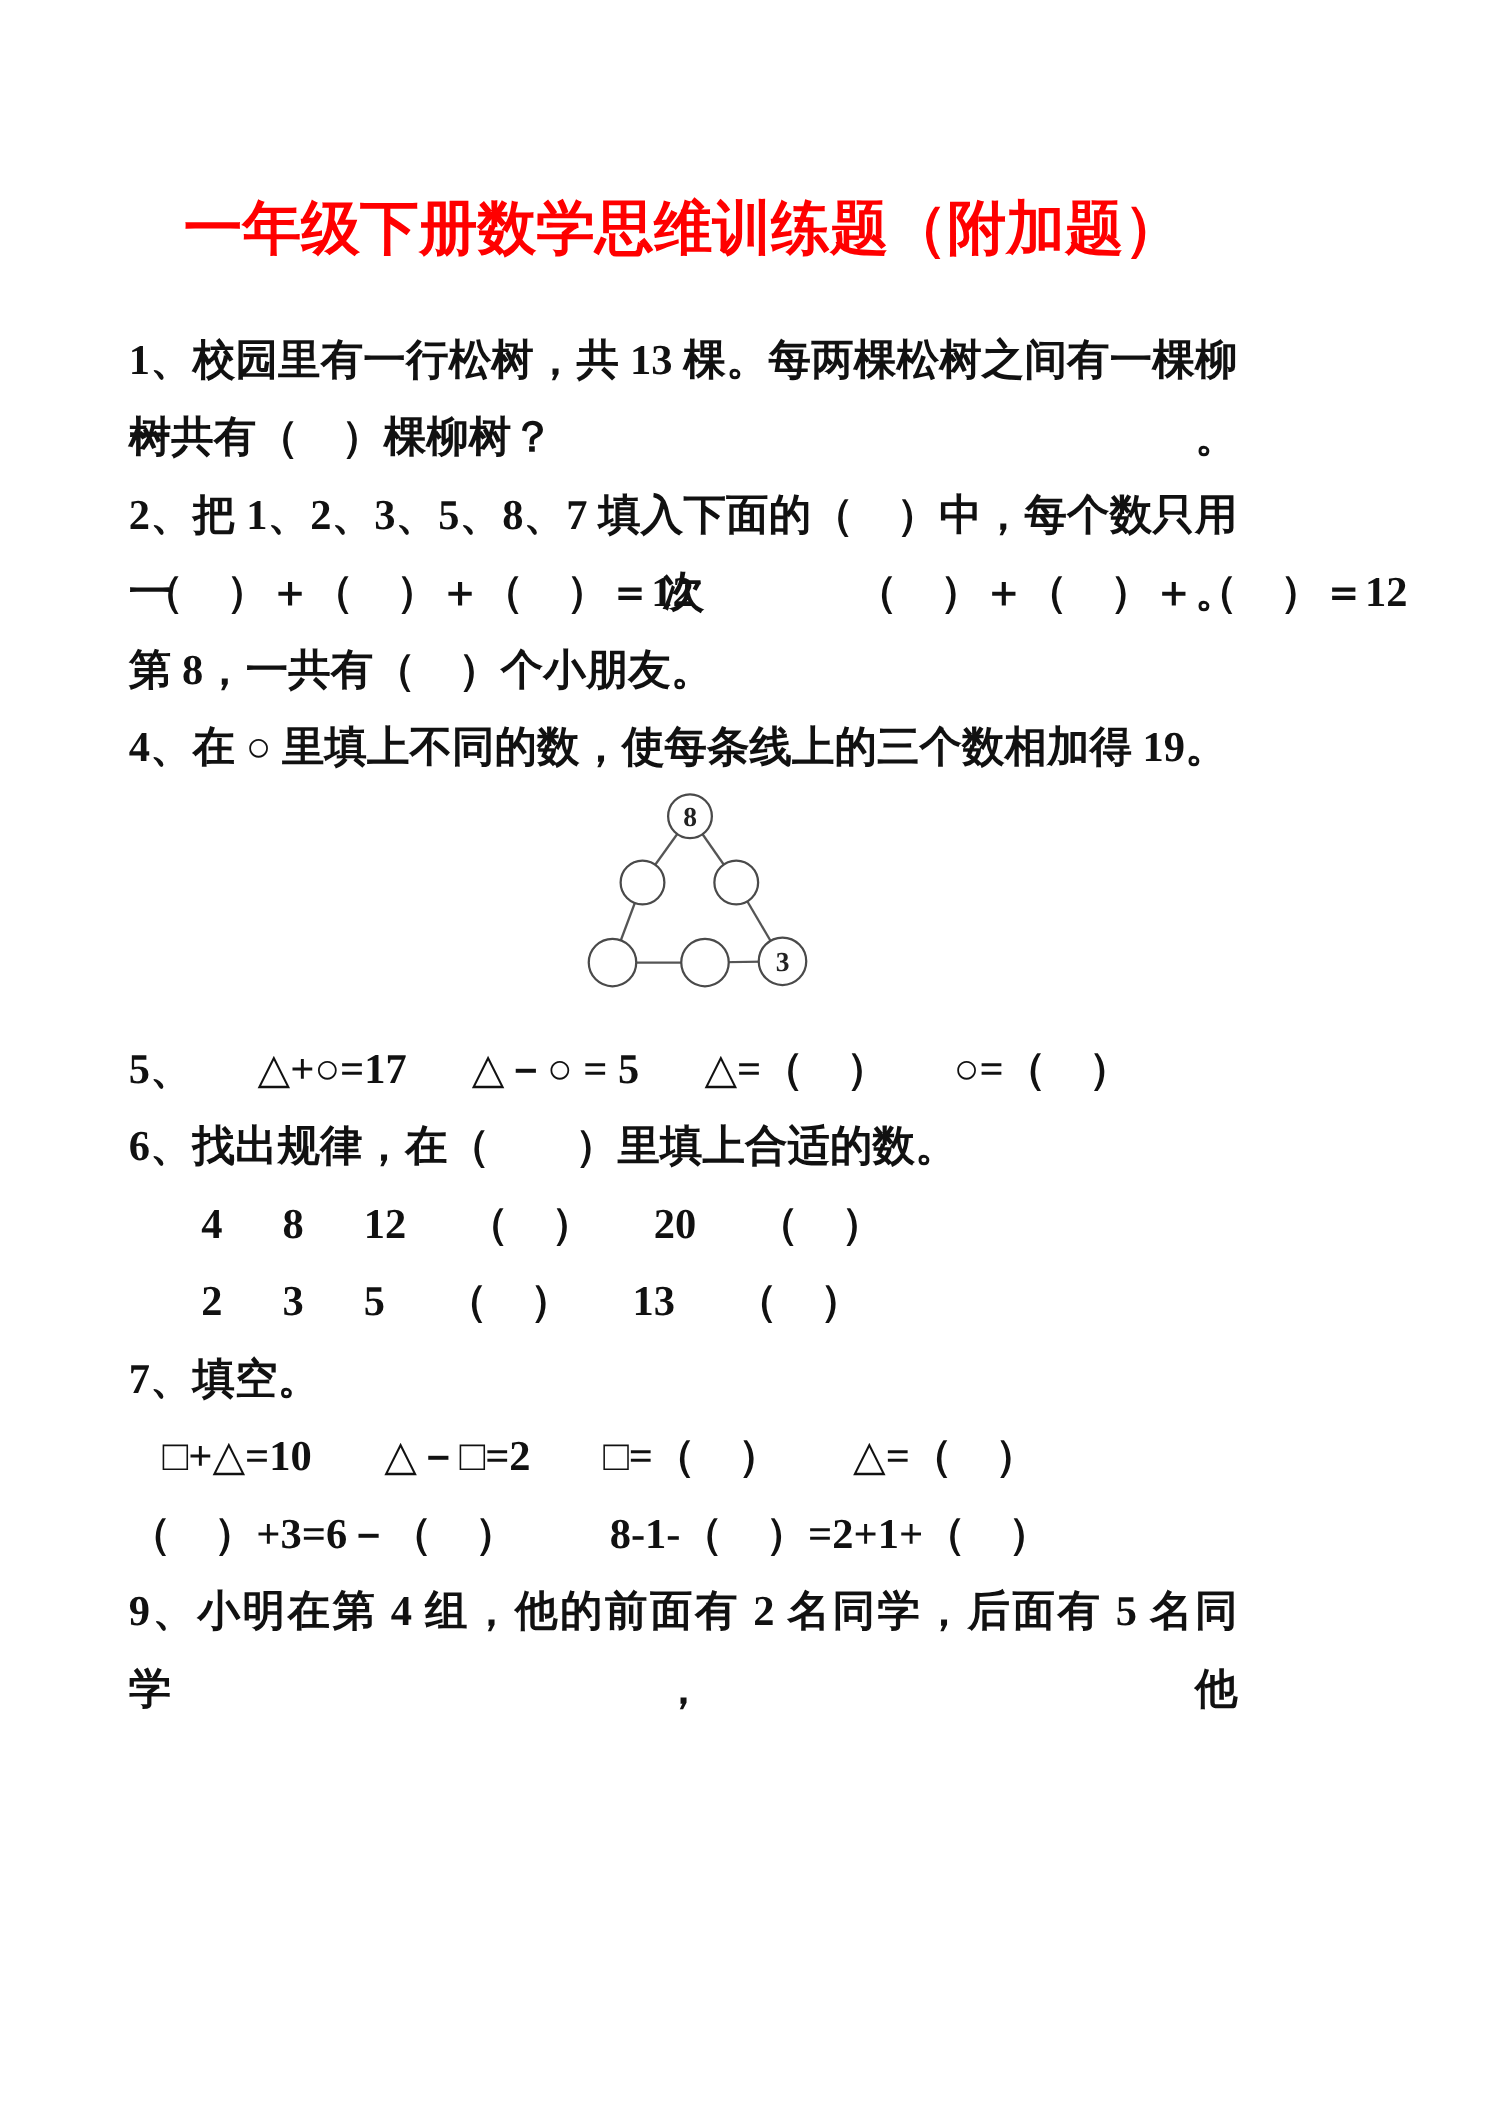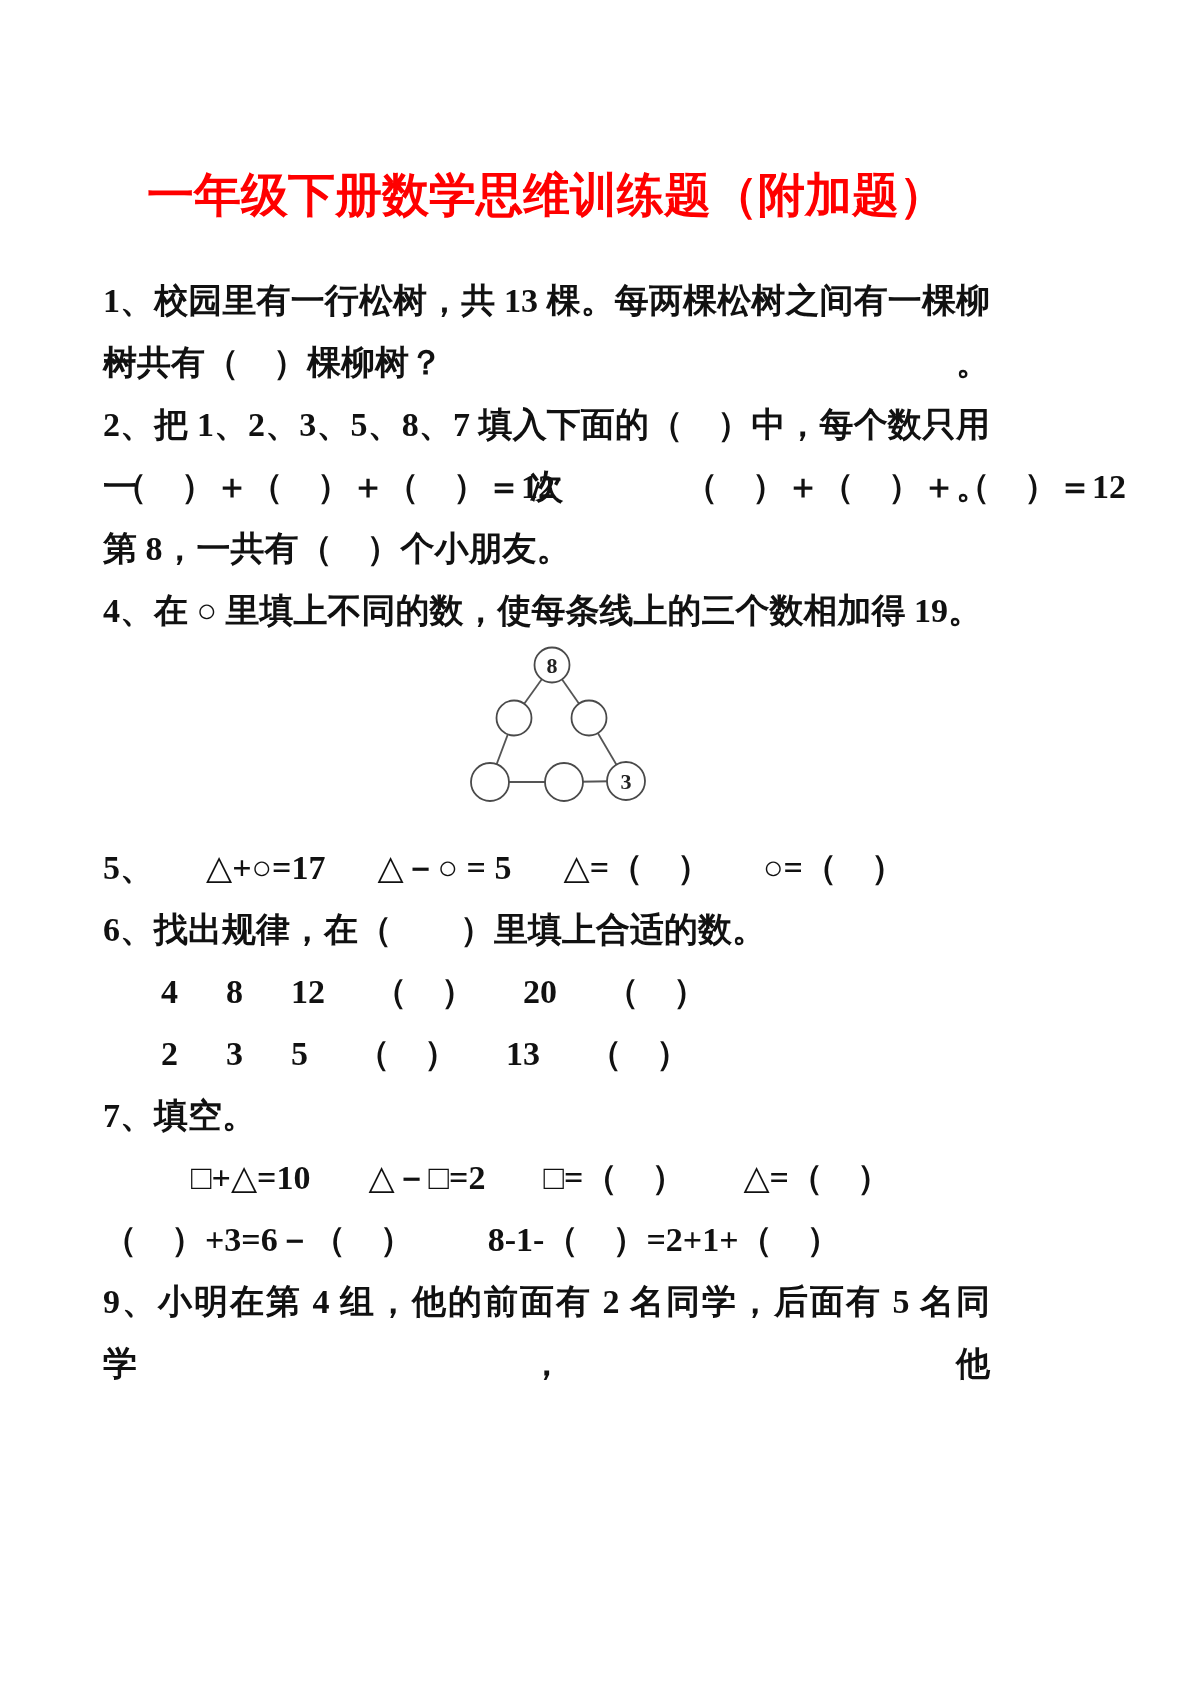--- a/index.html
+++ b/index.html
@@ -13,21 +13,21 @@
     height: 1684px;
     background: #ffffff;
     overflow: hidden;
     font-family: "Liberation Serif", "DejaVu Serif", serif;
     color: #111111;
     font-weight: bold;
   }
   .content {
     position: absolute;
     left: 103px;
-    top: 16px;
+    top: 4px;
     width: 887px;
   }
   .title {
     margin-top: 150px;
     height: 58px;
     line-height: 58px;
     font-size: 47px;
     font-weight: bold;
     text-align: center;
     color: #ff0000;
@@ -49,21 +49,21 @@
     text-justify: inter-character;
   }
   .flex-row {
     display: flex;
     align-items: center;
   }
   .q2-eq-left   { margin-left: 10px; }
   .q2-eq-right  { margin-left: 129px; }
   .q5-row       { gap: 52px; }
   .seq-row      { margin-left: 58px; gap: 48px; }
-  .q7-eq-row    { margin-left: 88px; gap: 58px; align-items: center; }
+  .q7-eq-row    { margin-left: 27px; gap: 58px; align-items: center; }
   .q8-eq-row    { gap: 74px; }
   .diagram-block {
     height: 195px;
     position: relative;
   }
   .diagram-svg {
     position: absolute;
     left: 352px;
     top: 2px;
   }

